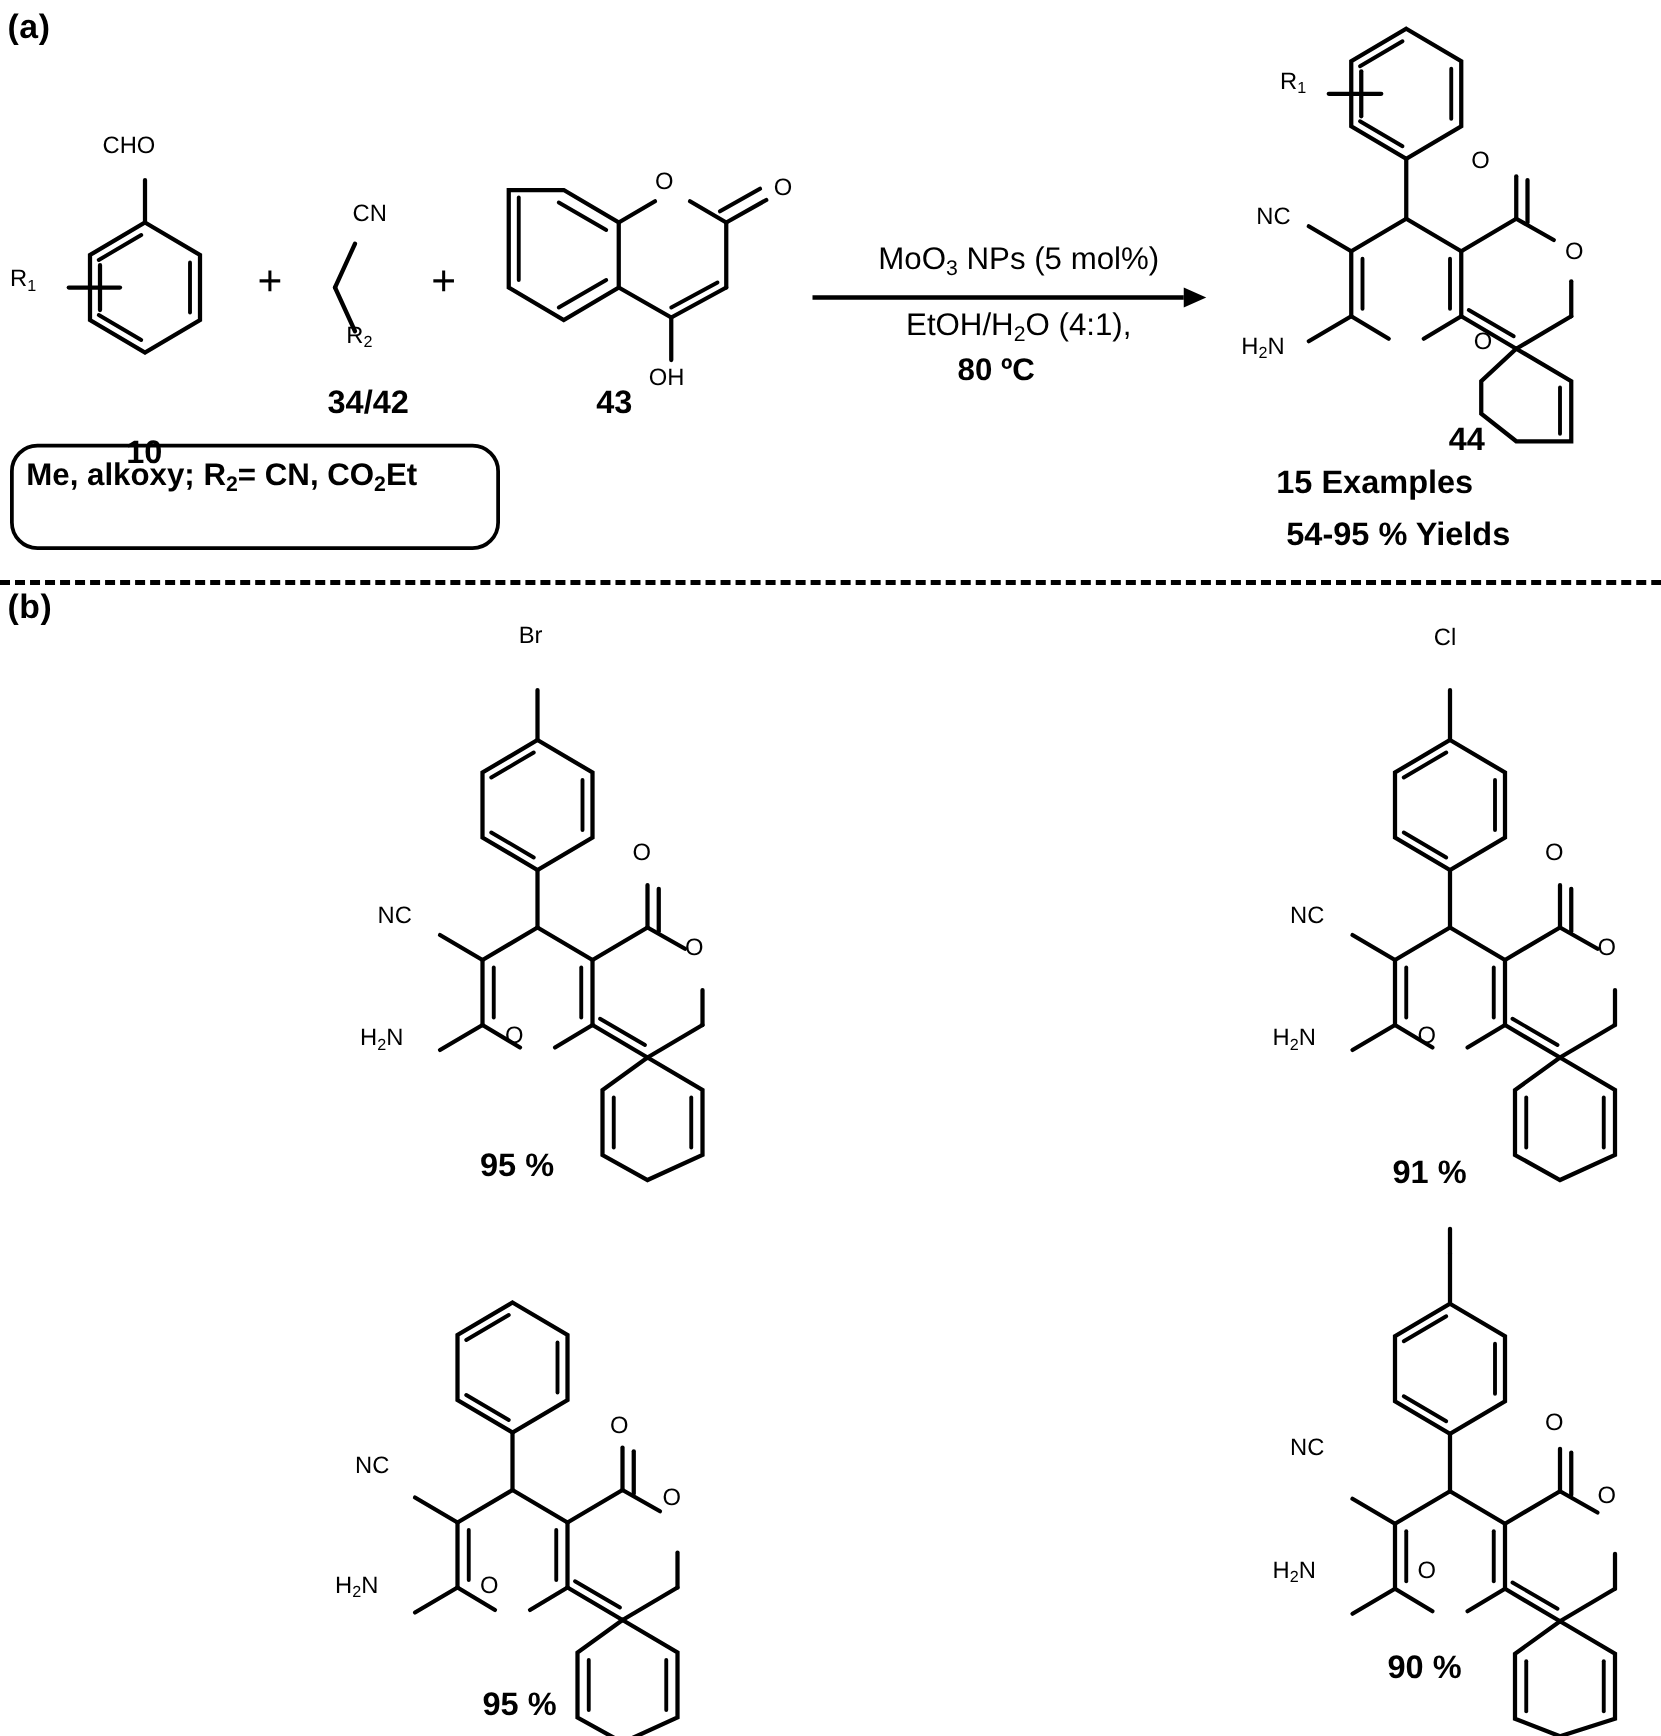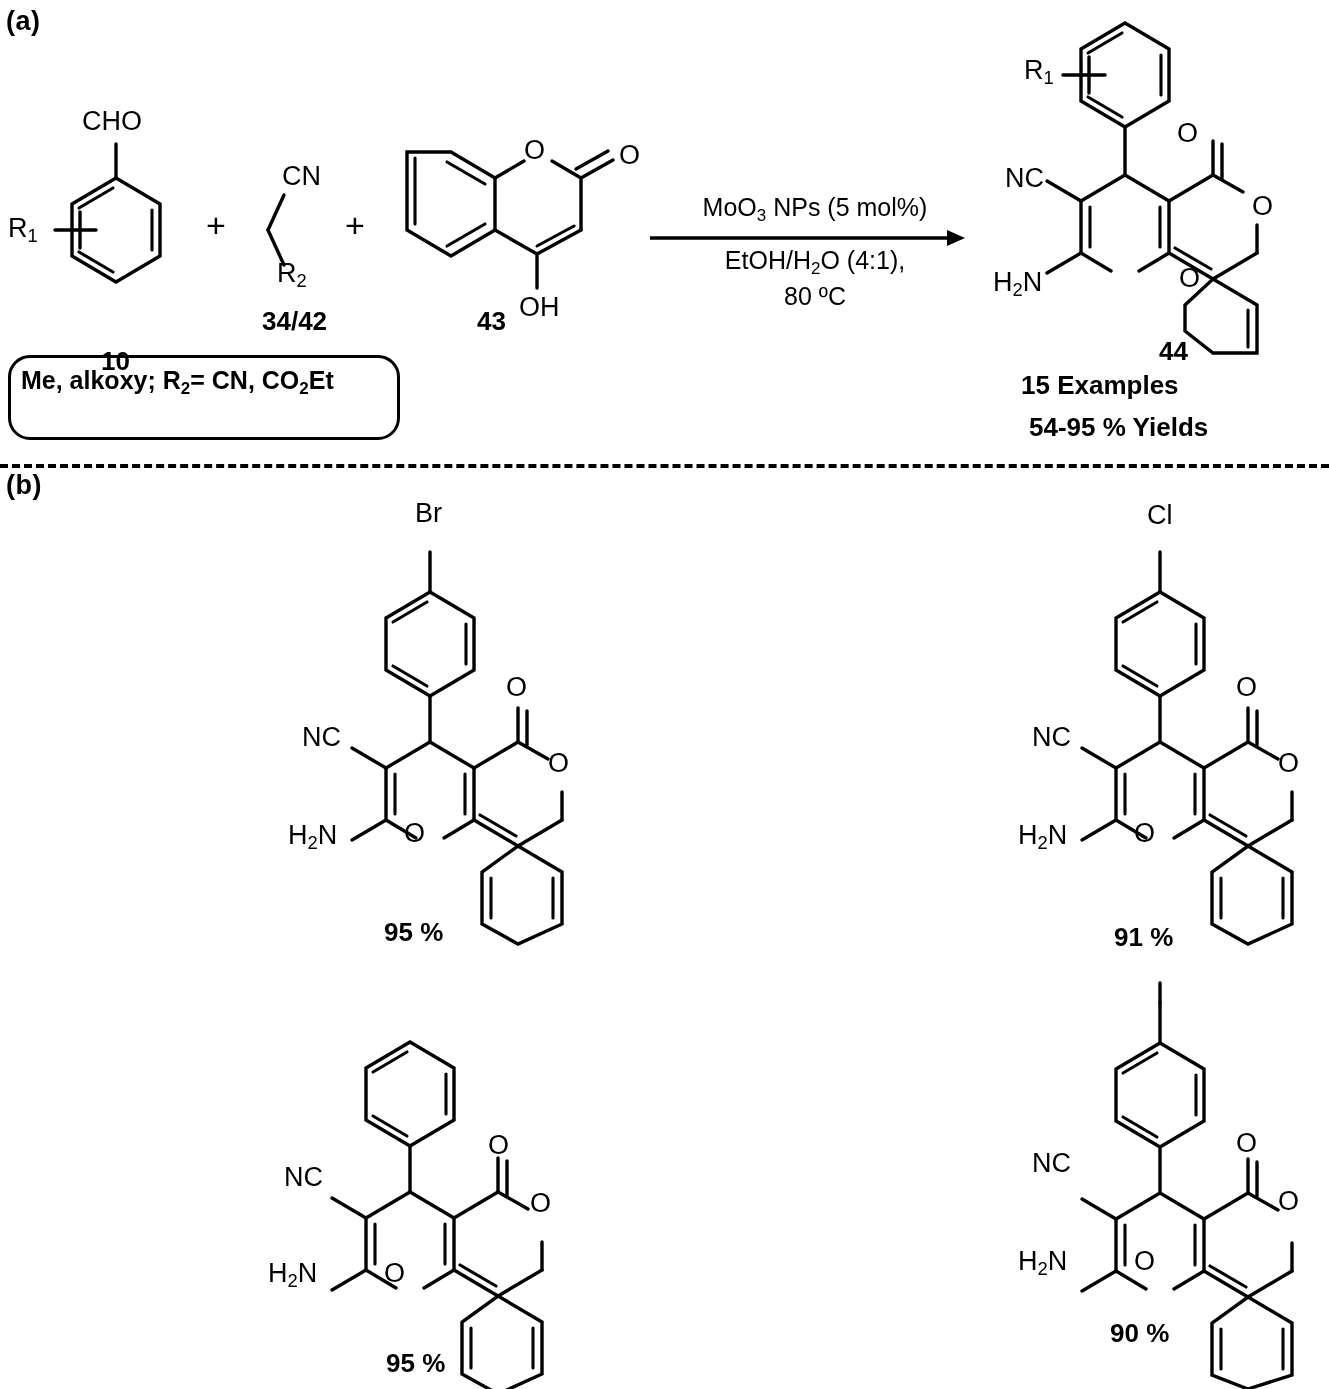--- a/index.html
+++ b/index.html
@@ -5,21 +5,21 @@
   html,body{margin:0;padding:0;background:#ffffff;}
   body{width:1329px;height:1389px;position:relative;
        font-family:"Liberation Sans", sans-serif;color:#000;overflow:hidden;}
 
   .panel-label{position:absolute;font-weight:bold;font-size:27px;letter-spacing:.5px;}
 
   .divider{position:absolute;left:0;top:464px;width:1329px;height:0;
            border-top:4px dashed #000;}
 
   .cmpd-label{position:absolute;font-weight:bold;font-size:26px;white-space:nowrap;}
-  .plain-label{position:absolute;font-size:27px;white-space:nowrap;}
+  .plain-label{position:absolute;font-size:19px;white-space:nowrap;}
   .cond-label{position:absolute;font-size:25px;white-space:nowrap;text-align:center;}
   sub{font-size:.68em;vertical-align:-.28em;}
 
   .rbox{position:absolute;left:8px;top:355px;width:392px;height:85px;
         border:3px solid #000;border-radius:22px;box-sizing:border-box;
         font-weight:bold;font-size:25px;line-height:1.22;
         padding:7px 0 0 10px;}
 
   svg{position:absolute;left:0;top:0;overflow:visible;}
   .bond{stroke:#000;stroke-width:3.4;fill:none;stroke-linecap:round;}
@@ -83,21 +83,21 @@
 <div class="plain-label" style="left:619px;top:140px;">O</div>
 <div class="plain-label" style="left:519px;top:292px;">OH</div>
 <div class="cmpd-label" style="left:477px;top:306px;">43</div>
 
 <div class="cond-label" style="left:655px;top:193px;width:320px;">MoO<sub>3</sub> NPs (5 mol%)</div>
 <svg width="320" height="20" style="left:650px;top:230px;">
   <line class="arrow" x1="0" y1="8" x2="297" y2="8"></line>
   <polygon points="297,0 315,8 297,16" fill="#000"></polygon>
 </svg>
 <div class="cond-label" style="left:655px;top:246px;width:320px;">EtOH/H<sub>2</sub>O (4:1),</div>
-<div class="cond-label" style="left:655px;top:282px;width:320px;">80 ºC</div>
+<div class="cond-label" style="left:637px;top:282px;width:320px;font-weight:bold;">80 ºC</div>
 
 <div class="rbox">
   <div>Me, alkoxy; R<sub>2</sub>= CN, CO<sub>2</sub>Et</div>
 </div>
 
 <svg width="330" height="345" style="left:995px;top:15px;">
 
   <polygon class="bond" points="130,8 174,34 174,86 130,112 86,86 86,34"></polygon>
   <line class="bond-thin" x1="166" y1="40" x2="166" y2="80"></line>
   <line class="bond-thin" x1="127" y1="102" x2="93" y2="82"></line>

